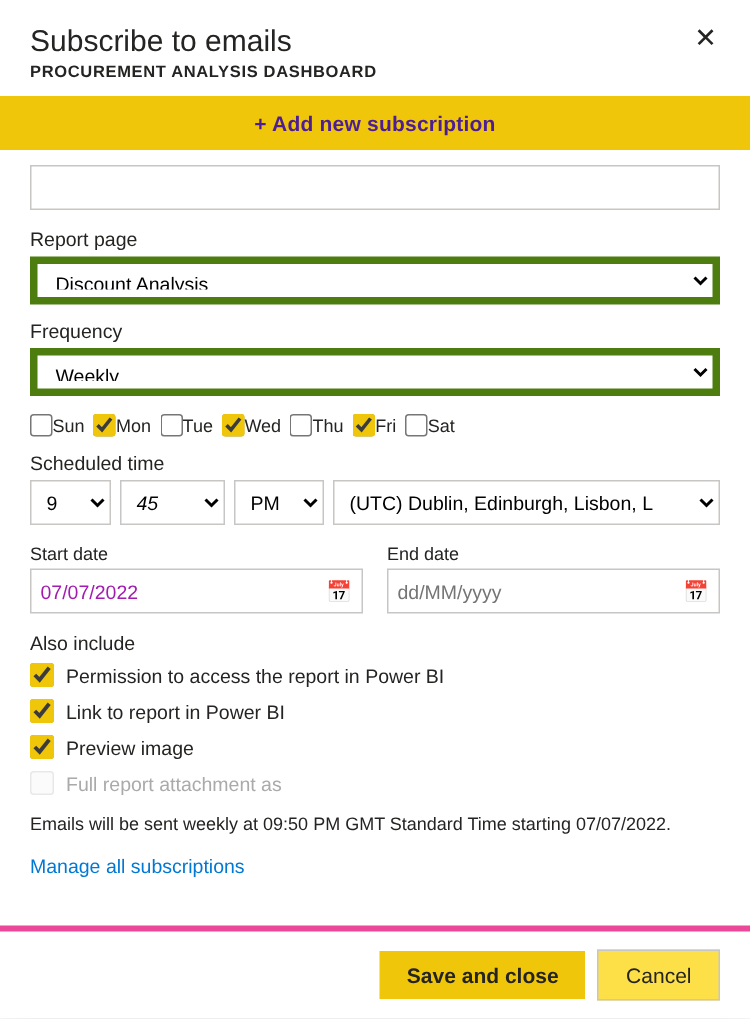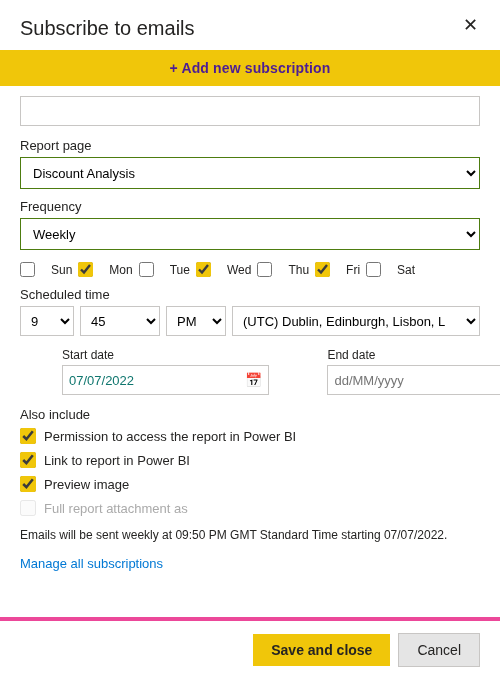--- a/index.html
+++ b/index.html
@@ -81,41 +81,41 @@
     }
     .field-label {
       font-size: 13px;
       color: #252423;
       margin-bottom: 4px;
       margin-top: 10px;
       display: block;
     }
     .select-field {
       width: 100%;
-      border: 1px solid #4d7c0f;
+      border: 5px solid #4d7c0f;
       padding: 5px 8px;
       font-size: 13px;
       background: #fff;
       height: 32px;
       appearance: auto;
       outline: none;
       cursor: pointer;
     }
     .days-row {
       display: flex;
       align-items: center;
       gap: 6px;
       margin-top: 12px;
       margin-bottom: 10px;
       flex-wrap: nowrap;
     }
     .day-item {
       display: flex;
       align-items: center;
-      gap: 16px;
+      gap: 0;
       font-size: 12px;
       color: #252423;
     }
     .day-checkbox {
       width: 15px;
       height: 15px;
       accent-color: #f0c60a;
       cursor: pointer;
     }
     .scheduled-time-row {
@@ -136,42 +136,41 @@
     .time-select.wide {
       flex: 1;
     }
     .dates-row {
       display: flex;
       gap: 16px;
       margin-bottom: 12px;
     }
     .date-group {
       flex: 1;
-      margin-left: 42px;
     }
     .date-label {
       font-size: 12px;
       color: #252423;
       margin-bottom: 3px;
     }
     .date-input-wrapper {
       display: flex;
       align-items: center;
       border: 1px solid #c8c6c4;
       padding: 0 6px;
       height: 30px;
       background: #fff;
     }
     .date-input {
       border: none;
       outline: none;
       font-size: 13px;
       flex: 1;
       background: transparent;
-      color: #0f766e;
+      color: #a21caf;
     }
     .cal-icon {
       color: #666;
       font-size: 14px;
       cursor: pointer;
     }
     .also-include-label {
       font-size: 13px;
       color: #252423;
       margin-bottom: 6px;
@@ -224,35 +223,36 @@
     .btn-save {
       background: #f0c60a;
       border: none;
       padding: 8px 18px;
       font-size: 14px;
       font-weight: 600;
       color: #252423;
       cursor: pointer;
     }
     .btn-cancel {
-      background: #e5e5e5;
+      background: #fde047;
       border: 1px solid #c8c6c4;
       padding: 8px 18px;
       font-size: 14px;
       color: #252423;
       cursor: pointer;
     }
   </style>
 </head>
 <body>
 
 <div class="dialog">
 
   <div class="dialog-header">
     <div class="dialog-title">Subscribe to emails</div>
+    <div class="dialog-subtitle">PROCUREMENT ANALYSIS DASHBOARD</div>
     <button class="close-btn">✕</button>
   </div>
 
   <div class="add-subscription-bar">+ Add new subscription</div>
 
   <div class="content-area">
 
     
     <div class="email-input-wrapper">
       <input class="email-input" type="text" style="">
@@ -307,21 +307,21 @@
     </div>
 
     
     <label class="field-label">Scheduled time</label>
     <div class="scheduled-time-row">
       <select class="time-select" style="width:54px;">
         <option>1</option><option>2</option><option>3</option><option>4</option>
         <option>5</option><option>6</option><option>7</option><option>8</option>
         <option selected="">9</option><option>10</option><option>11</option><option>12</option>
       </select>
-      <select class="time-select" style="width:80px;">
+      <select class="time-select" style="width:70px;font-style:italic;">
         <option>00</option><option>15</option><option>30</option><option selected="">45</option>
       </select>
       <select class="time-select" style="width:60px;">
         <option>AM</option><option selected="">PM</option>
       </select>
       <select class="time-select wide">
         <option selected="">(UTC) Dublin, Edinburgh, Lisbon, L</option>
         <option>(UTC) Coordinated Universal Time</option>
         <option>(UTC+01:00) Amsterdam, Berlin</option>
       </select>

